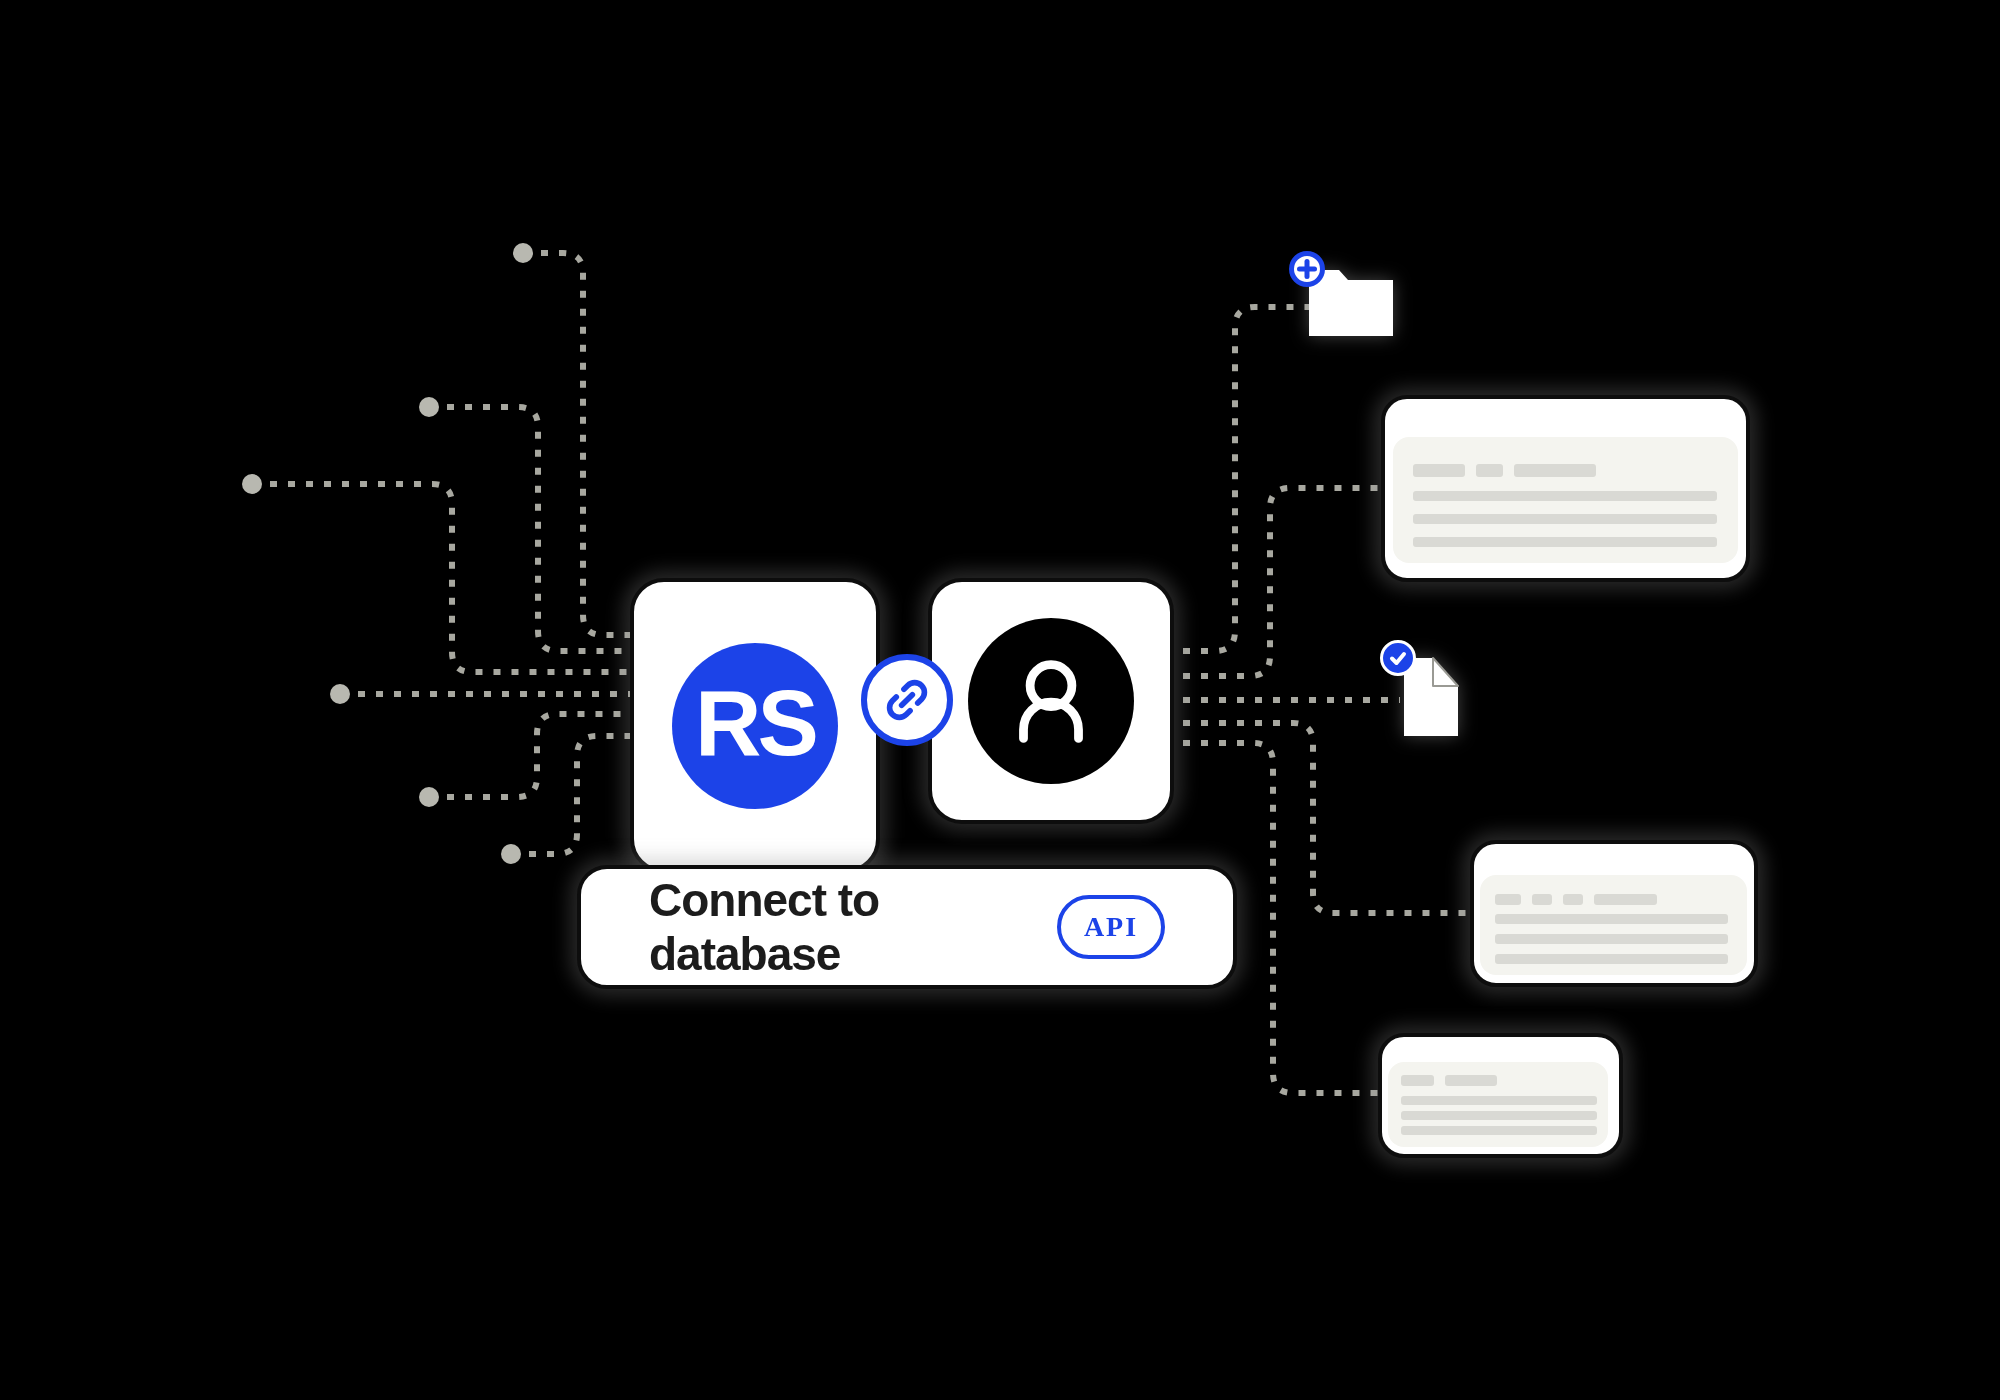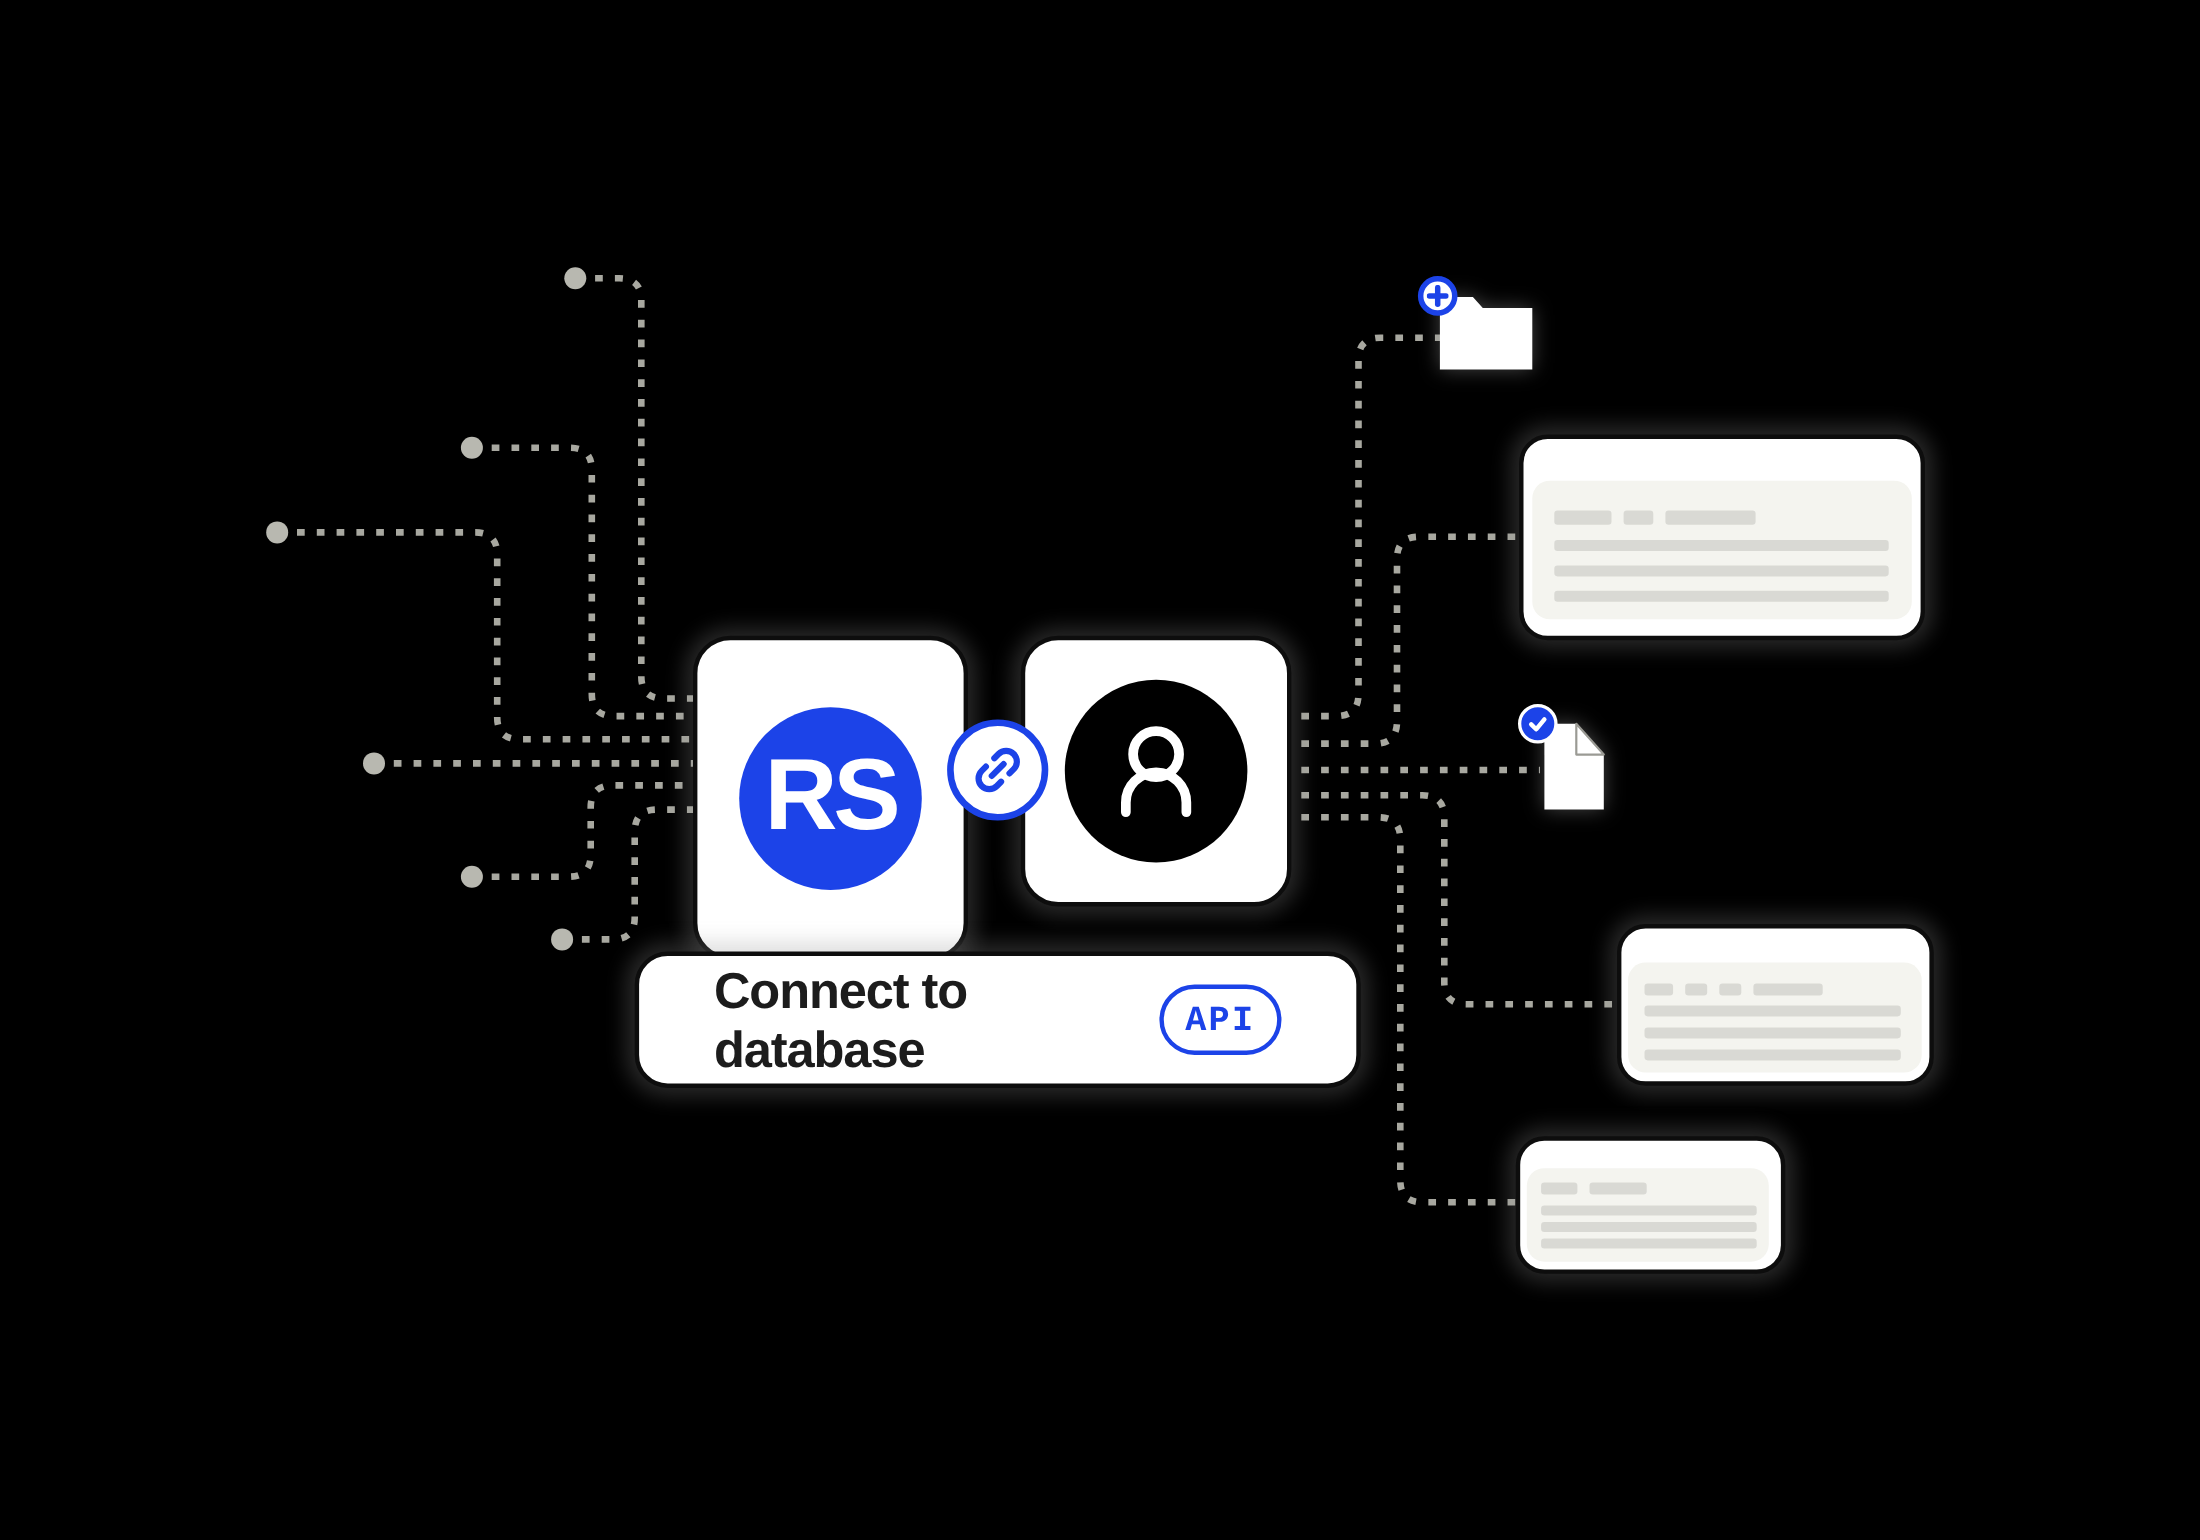--- a/index.html
+++ b/index.html
@@ -41,22 +41,22 @@
     left:577px; top:865px; width:660px; height:124px; border-radius:30px;
     display:flex; align-items:center; justify-content:space-between;
     padding:0 68px;
   }
   .connect-label { font-size:46px; font-weight:bold; color:#1c1c1c; letter-spacing:-1px; }
   .api-pill {
     min-width:108px; height:64px; border:4px solid #1c43e8; border-radius:34px;
     box-sizing:border-box; display:flex; align-items:center; justify-content:center;
     background:#fff; padding:0 22px;
   }
-  .api-text { font-family:Liberation Mono, monospace; font-weight:bold;
-              font-size:32px; color:#1c43e8; letter-spacing:2px; }
+  .api-text { font-family:Liberation Serif, serif; font-weight:bold;
+              font-size:28px; color:#1c43e8; letter-spacing:2px; }
 
   
   .skel-card { border-radius:26px; }
   .card-top { left:1381px; top:395px; width:369px; height:187px; }
   .card-mid { left:1470px; top:840px; width:288px; height:147px; }
   .card-bot { left:1378px; top:1033px; width:245px; height:125px; }
   .skel-panel { position:absolute; background:#f4f4ef; border-radius:16px; overflow:hidden; }
   .card-top .skel-panel { left:8px; top:38px; right:8px; bottom:15px; padding:27px 20px 0 20px; }
   .card-mid .skel-panel { left:6px; top:31px; right:7px; bottom:8px;  padding:19px 15px 0 15px; }
   .card-bot .skel-panel { left:6px; top:25px; right:11px; bottom:7px; padding:13px 13px 0 13px; }

